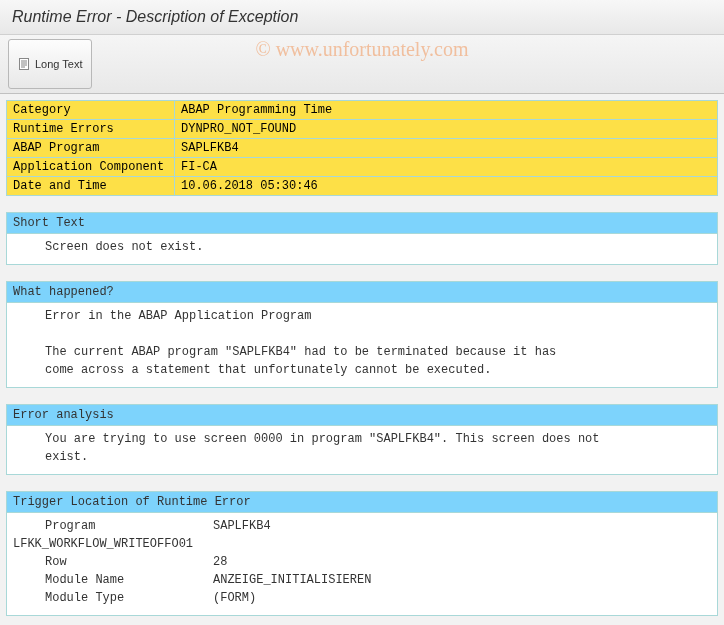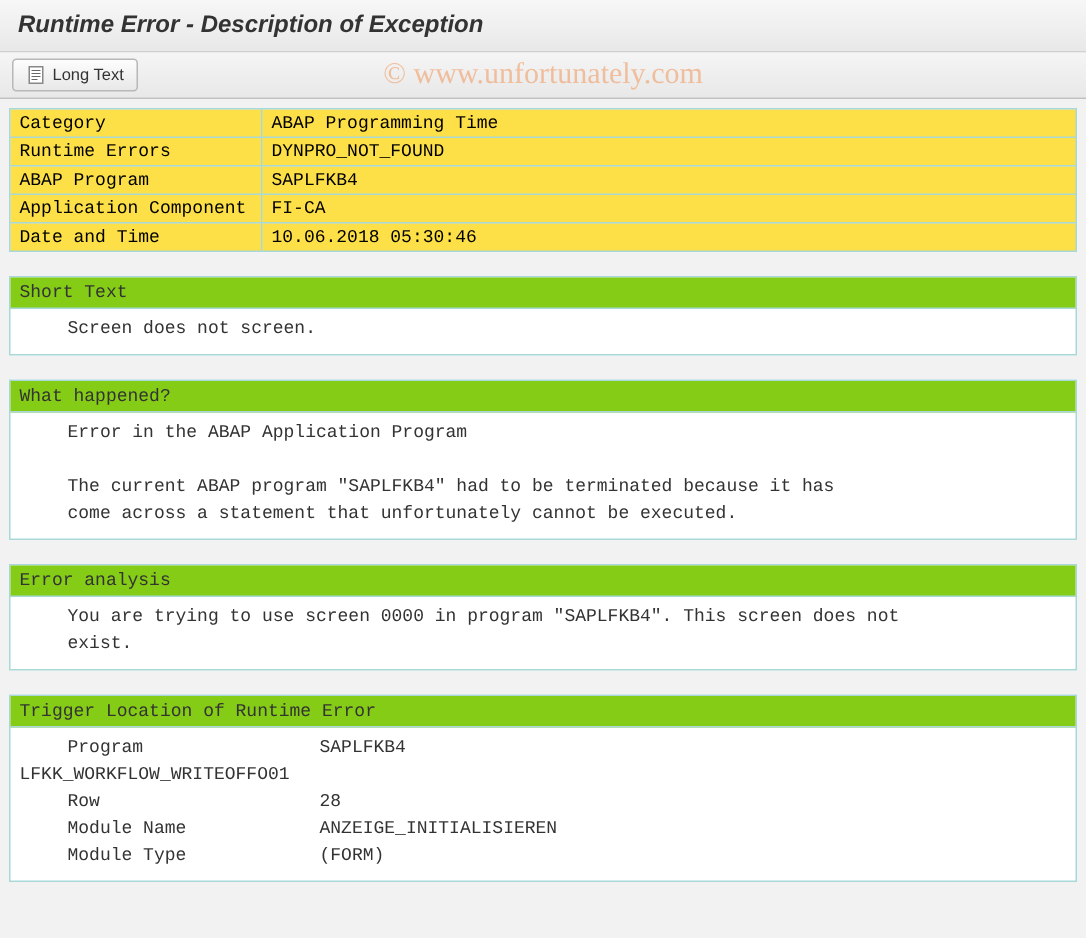--- a/index.html
+++ b/index.html
@@ -9,38 +9,38 @@
       width: 724px;
       height: 625px;
       overflow: hidden;
       position: relative;
     }
     .title-bar {
       background: linear-gradient(to bottom, #f7f7f7 0%, #e8e8e8 100%);
       border-bottom: 1px solid #d0d0d0;
       padding: 8px 12px;
       font-size: 16px;
-      font-weight: bold;
+      font-weight: normal;
       font-style: italic;
       color: #333;
     }
     .toolbar {
       background: linear-gradient(to bottom, #f5f5f5 0%, #e8e8e8 100%);
       border-bottom: 1px solid #c0c0c0;
       padding: 4px 8px;
       display: flex;
       align-items: center;
     }
     .btn {
       display: inline-flex;
       align-items: center;
       background: linear-gradient(to bottom, #fdfdfd 0%, #e8e8e8 100%);
       border: 1px solid #b8b8b8;
       border-radius: 3px;
-      padding: 3px 8px;
+      padding: 17px 8px;
       font-size: 11px;
       cursor: pointer;
       color: #333;
     }
     .btn .icon {
       margin-right: 4px;
       display: inline-flex;
     }
     .content {
       padding: 6px;
@@ -61,21 +61,21 @@
     }
     .info-table td.label { width: 168px; }
     .section {
       border: 1px solid #a8d8d8;
       margin-bottom: 16px;
       background: #fff;
       font-family: "Courier New", monospace;
       font-size: 12px;
     }
     .section-header {
-      background: #84cc16;
+      background: #7dd3fc;
       border-bottom: 1px solid #a8d8d8;
       padding: 3px 6px;
       color: #333;
     }
     .section-body {
       padding: 4px 6px 8px 6px;
       color: #333;
       line-height: 1.5;
     }
     .section-body .line { white-space: pre; }
@@ -140,21 +140,21 @@
     <tr>
       <td class="label">Date and Time</td>
       <td>10.06.2018 05:30:46</td>
     </tr>
   </tbody>
     </table>
 
   <div class="section">
     <div class="section-header">Short Text</div>
     <div class="section-body">
-      <div class="line indent">Screen does not screen.</div>
+      <div class="line indent">Screen does not exist.</div>
     </div>
   </div>
 
   <div class="section">
     <div class="section-header">What happened?</div>
     <div class="section-body">
       <div class="line indent">Error in the ABAP Application Program</div>
       <div class="line indent">&nbsp;</div>
       <div class="line indent">The current ABAP program "SAPLFKB4" had to be terminated because it has</div>
       <div class="line indent">come across a statement that unfortunately cannot be executed.</div>

